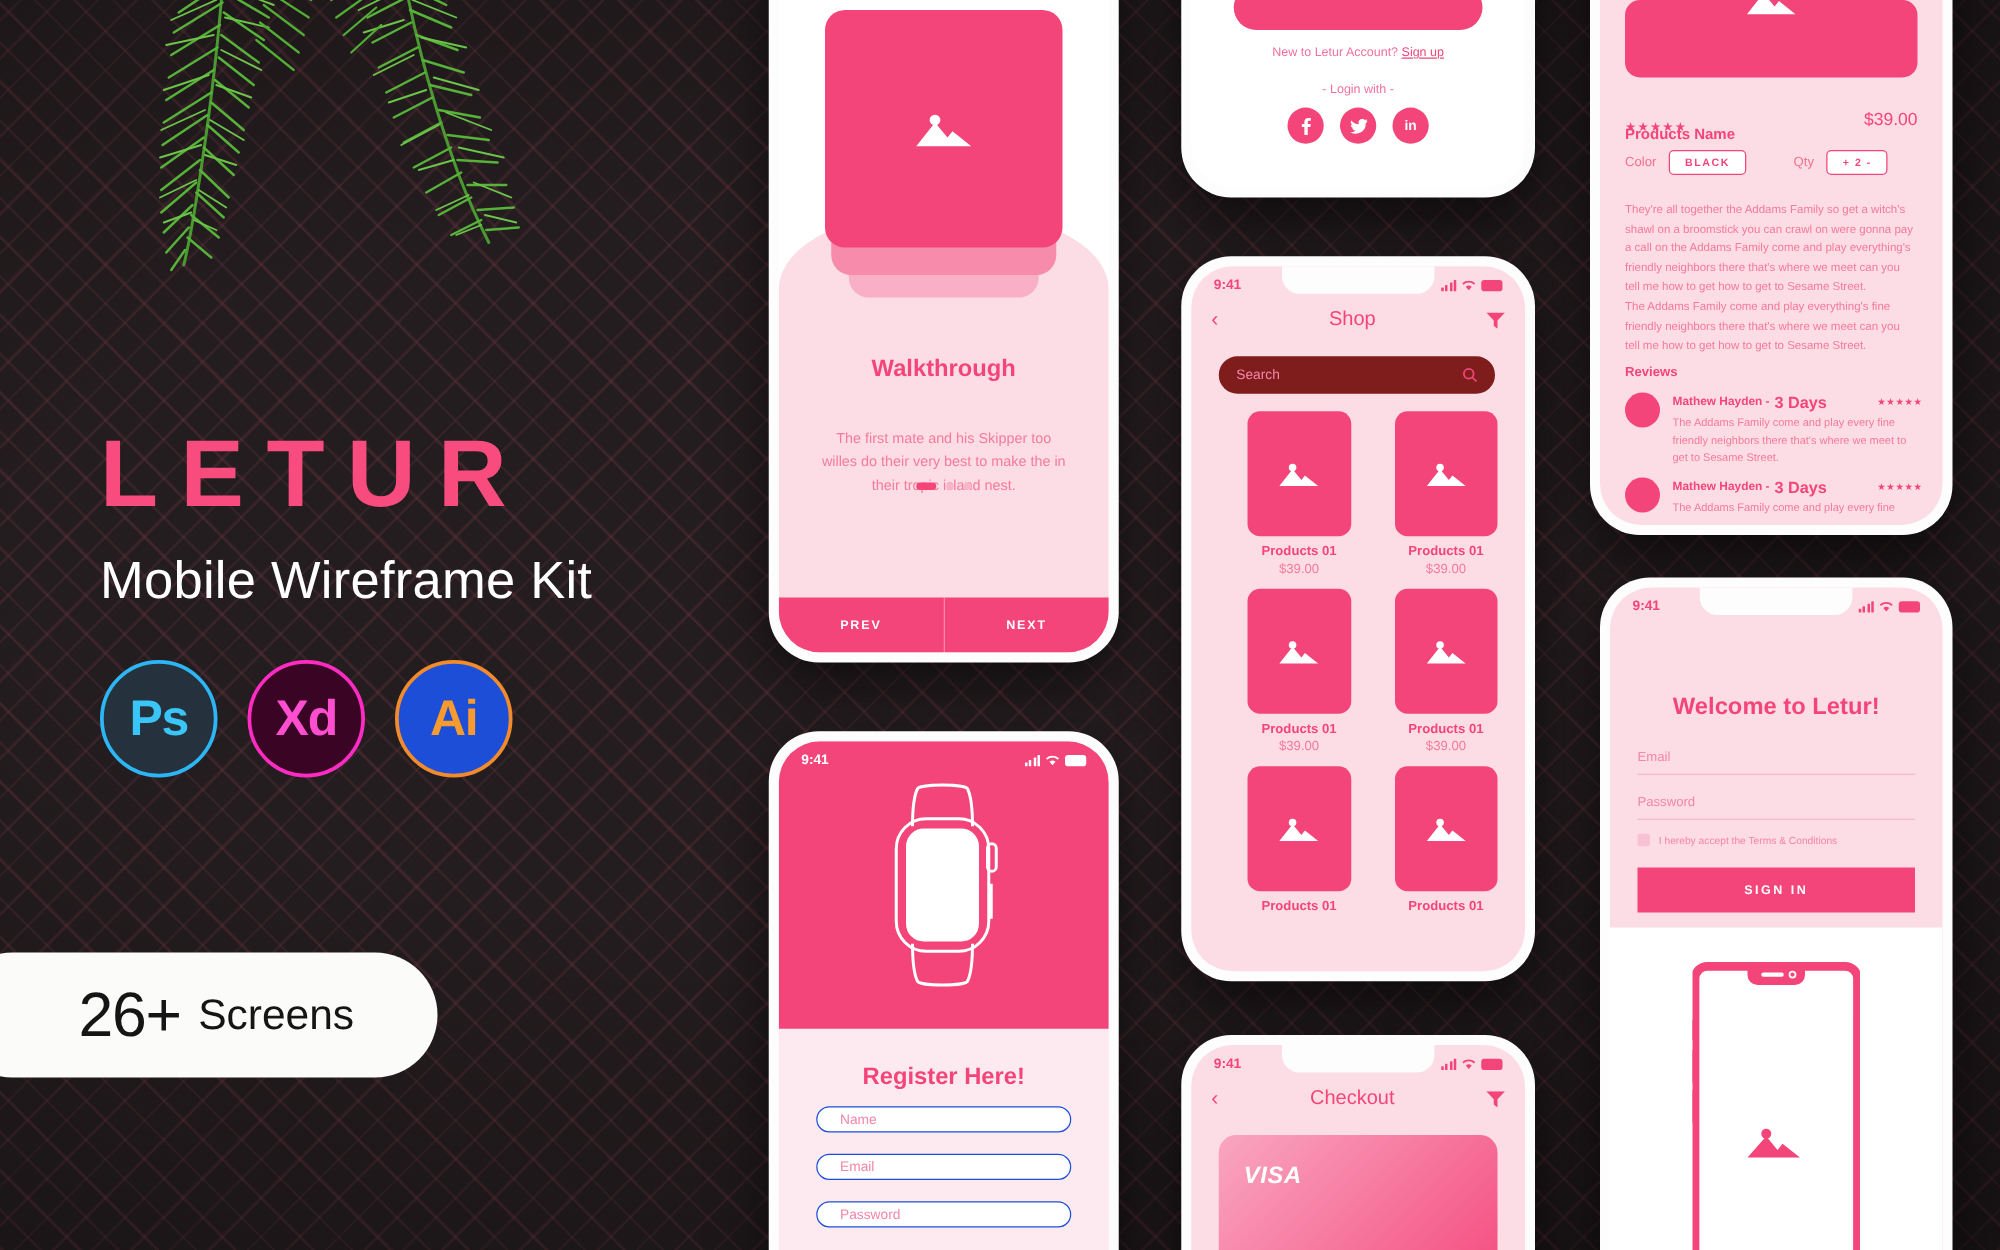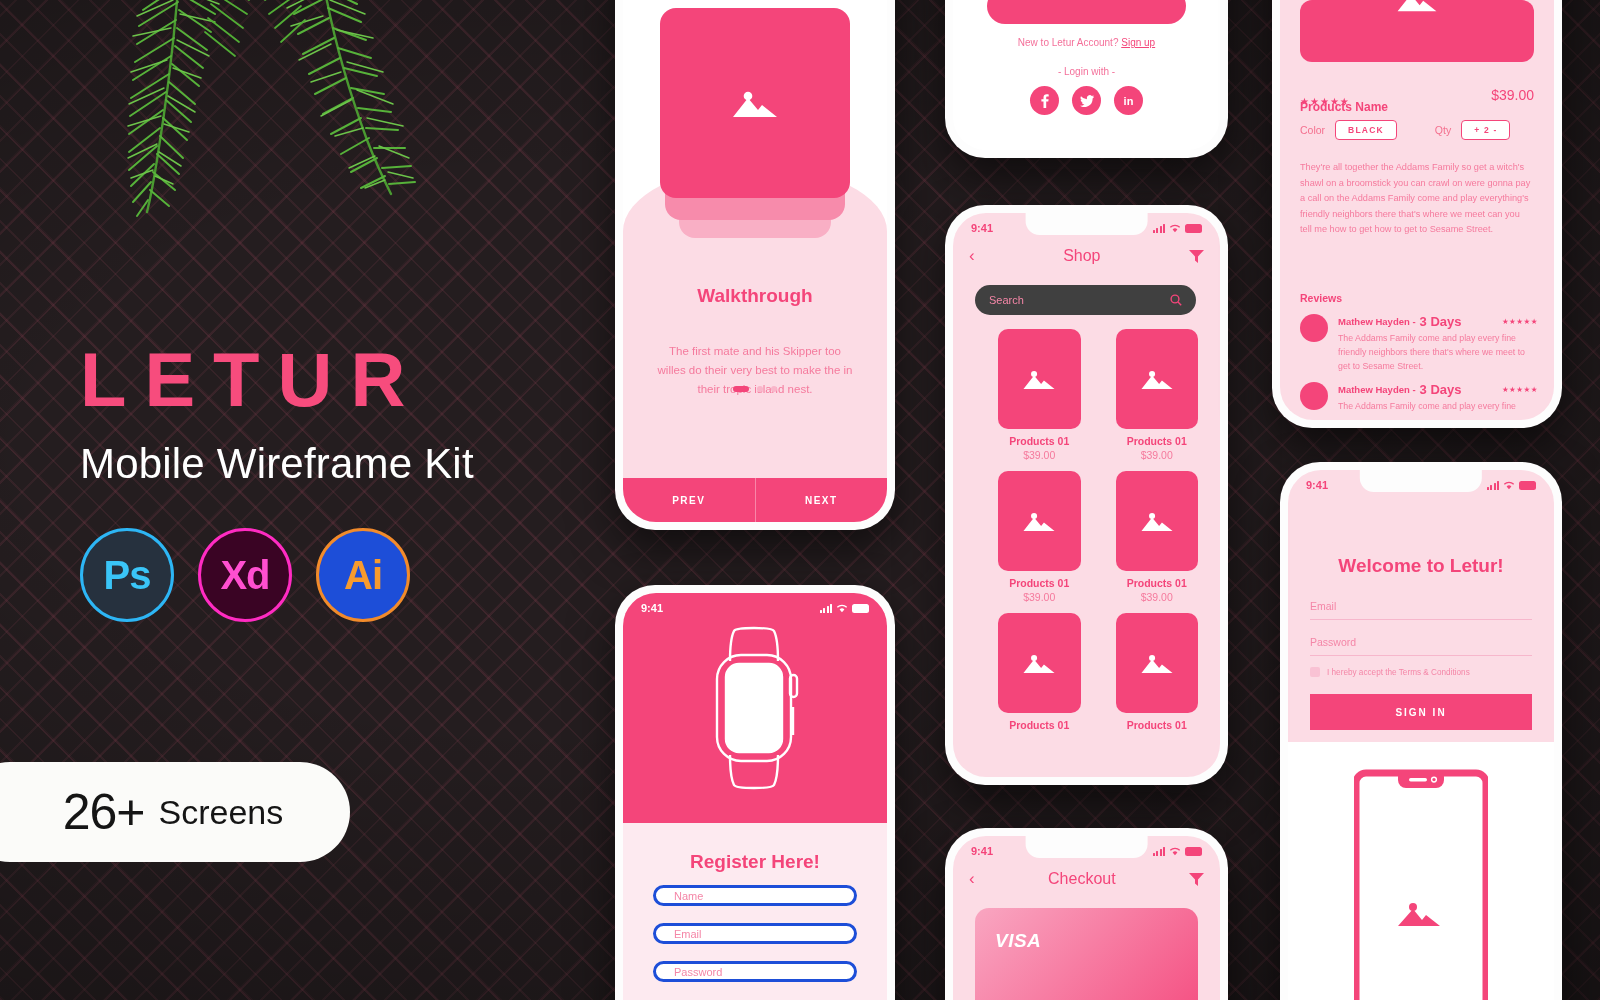--- a/index.html
+++ b/index.html
@@ -96,36 +96,36 @@
   #wt-dots span.on{ width:16px; background:#F4457A;}
   #wt-buttons{ position:absolute; left:0;right:0; bottom:0; height:44px; background:#F4457A; display:flex;}
   #wt-buttons div{ flex:1; display:flex;align-items:center;justify-content:center; color:#fff; font-size:10px; font-weight:700; letter-spacing:1.5px;}
   #wt-buttons div:first-child{ border-right:1px solid rgba(255,255,255,.35);}
 
   
   #phone-register { left:615px; top:585px; width:280px; height:480px; }
   #rg-screen { inset:8px; border-radius:33px; background:#FDEAF0; }
   #rg-hero { position:absolute; left:0;right:0;top:0; height:230px; background:#F4457A; }
   #rg-title { position:absolute; left:0;right:0; top:258px; text-align:center; font-size:19px; font-weight:700; color:#F4457A;}
-  .rg-input { position:absolute; left:30px; right:30px; height:21px; border-radius:16px; background:#fff; border:3px solid #1d4ed8; display:flex; align-items:center; padding-left:18px; font-size:11px; color:#F486A7;}
+  .rg-input { position:absolute; left:30px; right:30px; height:21px; border-radius:16px; background:#fff; border:1px solid #1d4ed8; display:flex; align-items:center; padding-left:18px; font-size:11px; color:#F486A7;}
 
   
   #phone-social { left:945px; top:-210px; width:283px; height:368px; }
   #so-screen { inset:8px; border-radius:33px; background:#ffffff; }
   #so-btn { position:absolute; left:34px; right:34px; top:190px; height:36px; border-radius:18px; background:#F4457A; }
   #so-signup { position:absolute; left:0;right:0; top:239px; text-align:center; font-size:10px; color:#F4709A;}
   #so-signup u{ color:#F4457A;text-align:right;}
   #so-loginwith{ position:absolute; left:0;right:0; top:268px; text-align:center; font-size:10px; color:#F4709A;}
   #so-icons { position:absolute; left:0;right:0; top:288px; display:flex; justify-content:center; gap:13px;}
   #so-icons .circ{ width:29px;height:29px;border-radius:50%;background:#F4457A;display:flex;align-items:center;justify-content:center;color:#fff;font-size:13px;font-weight:700;}
 
   
   #phone-shop { left:945px; top:205px; width:283px; height:580px; }
   #sh-screen { inset:8px; border-radius:33px; background:#FCDCE5; }
-  #sh-search { position:absolute; left:22px; right:24px; top:72px; height:30px; border-radius:16px; background:#404040; display:flex; align-items:center; justify-content:space-between; padding:0 14px; font-size:11px; color:#F486A7;}
+  #sh-search { position:absolute; left:22px; right:24px; top:72px; height:30px; border-radius:16px; background:#7f1d1d; display:flex; align-items:center; justify-content:space-between; padding:0 14px; font-size:11px; color:#F486A7;}
   #sh-grid { position:absolute; left:22px; right:22px; top:116px; display:grid; grid-template-columns:1fr 1fr; gap:10px 12px; }
   .sh-cell { text-align:center;padding-left:23px; }
   .sh-thumb{ width:100%; height:100px; border-radius:10px; background:#F4457A; display:flex;align-items:center;justify-content:center;}
   .sh-name { font-size:10.5px; font-weight:700; color:#F4457A; margin-top:6px;}
   .sh-price{ font-size:10.5px; color:#F57A9D; margin-top:2px;}
 
   
   #phone-checkout { left:945px; top:828px; width:283px; height:340px; }
   #ck-screen { inset:8px; border-radius:33px; background:#FCDCE5; }
   #ck-card { position:absolute; left:22px; right:22px; top:72px; height:150px; border-radius:14px;
@@ -544,20 +544,21 @@
       <span id="pd-price">$39.00</span>
     </div>
     <div id="pd-stars">★★★★★</div>
     <div id="pd-opts">
       <span class="pd-lbl">Color</span>
       <span class="pd-box">BLACK</span>
       <span class="pd-lbl" style="margin-left:28px;">Qty</span>
       <span class="pd-box">+ 2 -</span>
     </div>
     <div class="pd-para" style="top:392px;">They're all together the Addams Family so get a witch's shawl on a broomstick you can crawl on were gonna pay a call on the Addams Family come and play everything's friendly neighbors there that's where we meet can you tell me how to get how to get to Sesame Street.</div>
+    <div class="pd-para" style="top:470px;">The Addams Family come and play everything's fine friendly neighbors there that's where we meet can you tell me how to get how to get to Sesame Street.</div>
     <div id="pd-reviews-h">Reviews</div>
     <div class="pd-review" style="top:546px;">
       <div class="pd-av"></div>
       <div style="flex:1;">
         <div style="display:flex;align-items:center;gap:4px;">
           <span class="pd-rv-name">Mathew Hayden -</span>
           <span class="pd-rv-days">3 Days</span>
           <span class="pd-rv-stars">★★★★★</span>
         </div>
         <div class="pd-rv-txt">The Addams Family come and play every fine friendly neighbors there that's where we meet to get to Sesame Street.</div>

